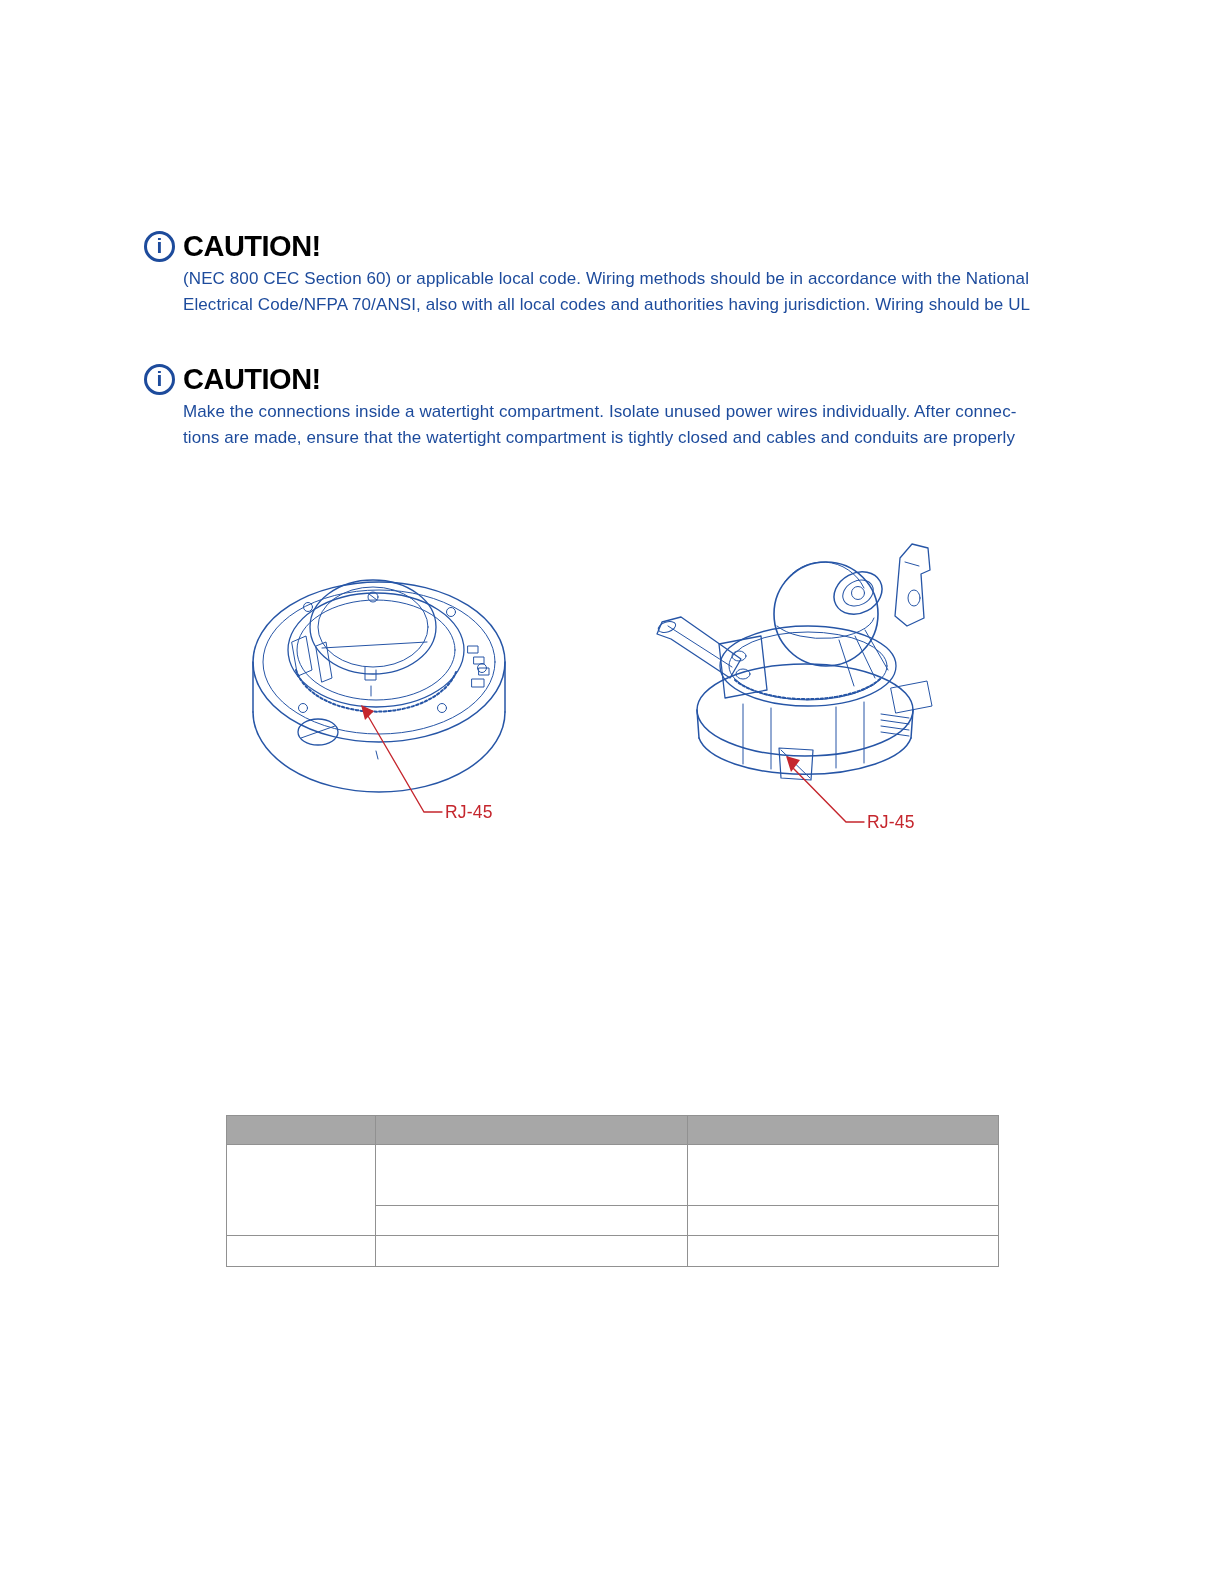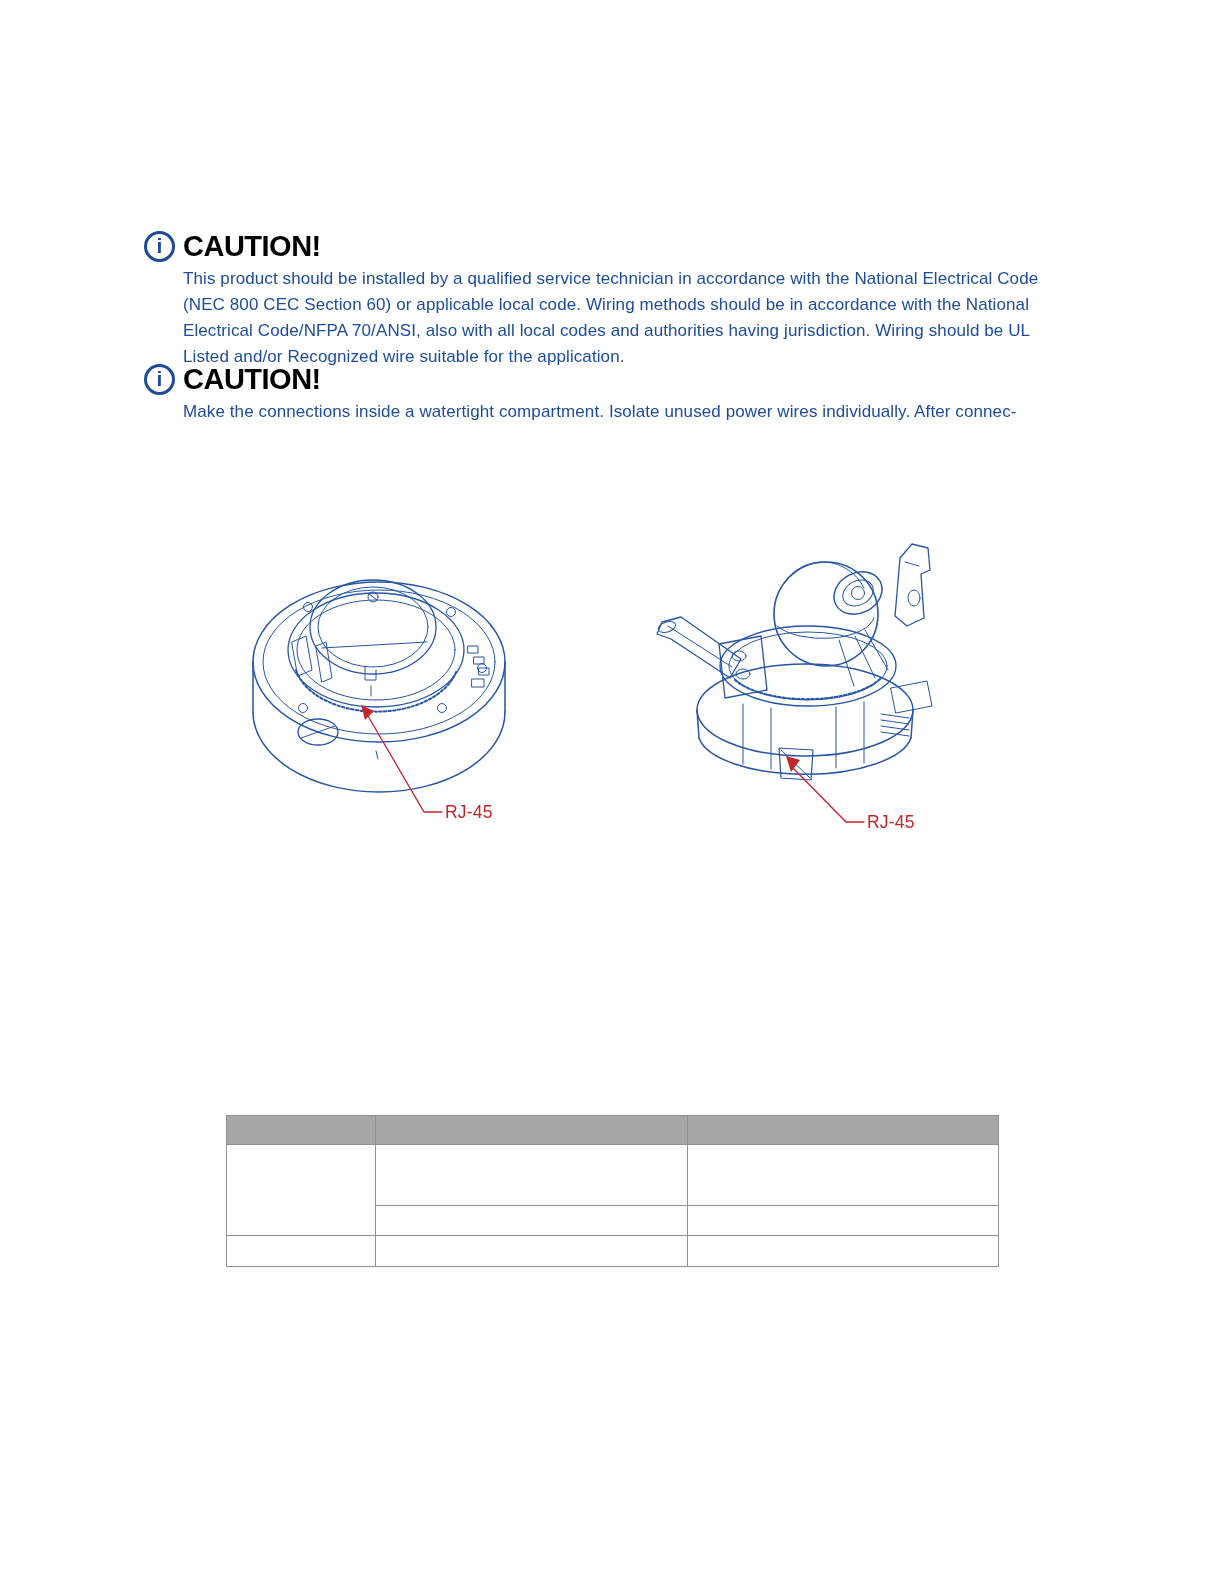--- a/index.html
+++ b/index.html
@@ -65,36 +65,35 @@
 <div class="page">
 
   <section class="caution caution-1">
     <div class="caution-head">
       <span class="info-icon">
         <span>i</span>
       </span>
       <span class="caution-title">CAUTION!</span>
     </div>
     <div class="caution-body">
-      <div>This product should be installed by a qualified service technician in accordance with the National Electrical Code</div>
       <div>(NEC 800 CEC Section 60) or applicable local code. Wiring methods should be in accordance with the National</div>
       <div>Electrical Code/NFPA 70/ANSI, also with all local codes and authorities having jurisdiction. Wiring should be UL</div>
-      <div>Listed and/or Recognized wire suitable for the application.</div>
     </div>
   </section>
 
   <section class="caution caution-2">
     <div class="caution-head">
       <span class="info-icon">
         <span>i</span>
       </span>
       <span class="caution-title">CAUTION!</span>
     </div>
     <div class="caution-body">
       <div>Make the connections inside a watertight compartment. Isolate unused power wires individually. After connec-</div>
+      <div>tions are made, ensure that the watertight compartment is tightly closed and cables and conduits are properly</div>
     </div>
   </section>
 
   <svg class="figure figure-left" width="270" height="290" viewBox="0 0 270 290">
     <g class="fig-blue" stroke-width="1.5">
 
       <ellipse cx="133" cy="112" rx="126" ry="80"></ellipse>
       <ellipse cx="133" cy="112" rx="116" ry="72" stroke-width="1"></ellipse>
 
       <path d="M 7,112 L 7,162"></path>

